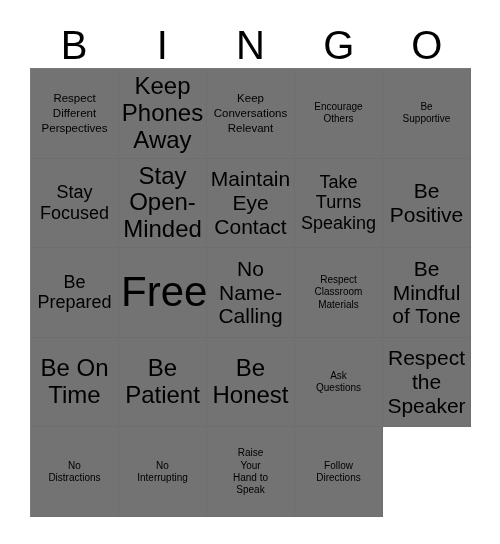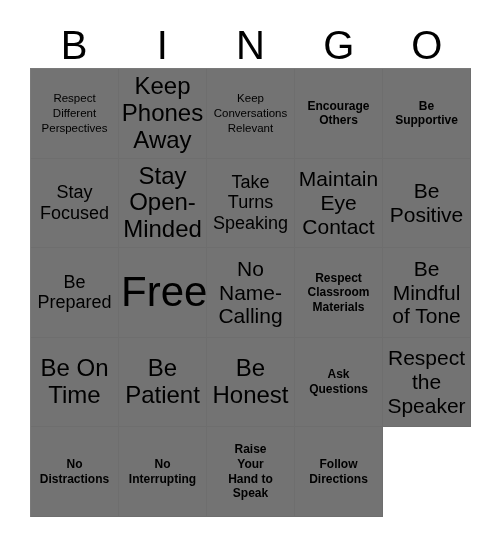--- a/index.html
+++ b/index.html
@@ -75,21 +75,21 @@
   .cell .txt {
     display: block;
     width: 100%;
     line-height: 1.14;
     color: #000000;
     white-space: pre-line;
   }
 
   
   .fs-xs  .txt { font-size: 11.5px; line-height: 1.28; }
-  .fs-sm  .txt { font-size: 12px;   line-height: 1.22; font-weight: bold; }
+  .fs-sm  .txt { font-size: 10px;   line-height: 1.22; }
   .fs-md  .txt { font-size: 18px;   line-height: 1.16; }
   .fs-lg  .txt { font-size: 21px;   line-height: 1.14; }
   .fs-xl  .txt { font-size: 24px;   line-height: 1.12; }
   .fs-free .txt { font-size: 42px;  line-height: 1.05; }
 </style>
 </head>
 <body>
 
 <div class="card">
 
@@ -127,31 +127,31 @@
       </div>
       <div class="cell fs-md">
         <span class="txt">Stay
 Focused</span>
       </div>
       <div class="cell fs-xl">
         <span class="txt">Stay
 Open-
 Minded</span>
       </div>
+      <div class="cell fs-lg">
+        <span class="txt">Maintain
+Eye
+Contact</span>
+      </div>
       <div class="cell fs-md">
         <span class="txt">Take
 Turns
 Speaking</span>
       </div>
       <div class="cell fs-lg">
-        <span class="txt">Maintain
-Eye
-Contact</span>
-      </div>
-      <div class="cell fs-lg">
         <span class="txt">Be
 Positive</span>
       </div>
       <div class="cell fs-md">
         <span class="txt">Be
 Prepared</span>
       </div>
       <div class="cell fs-free">
         <span class="txt">Free!</span>
       </div>

